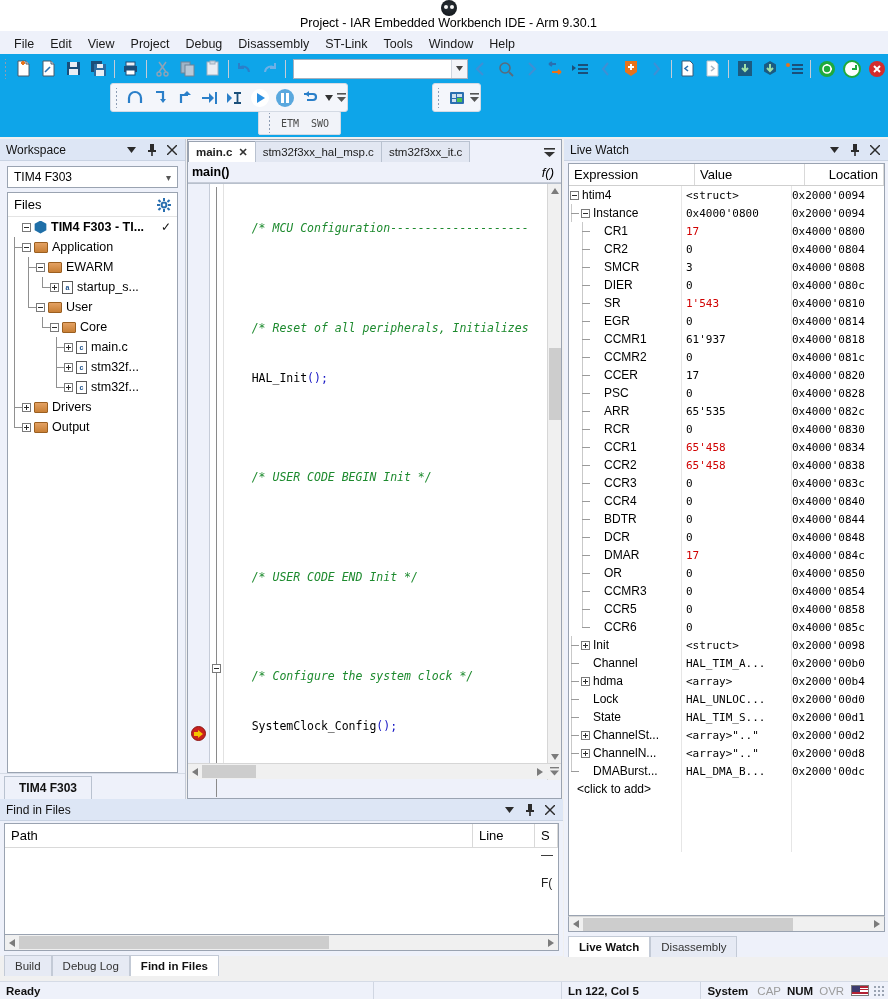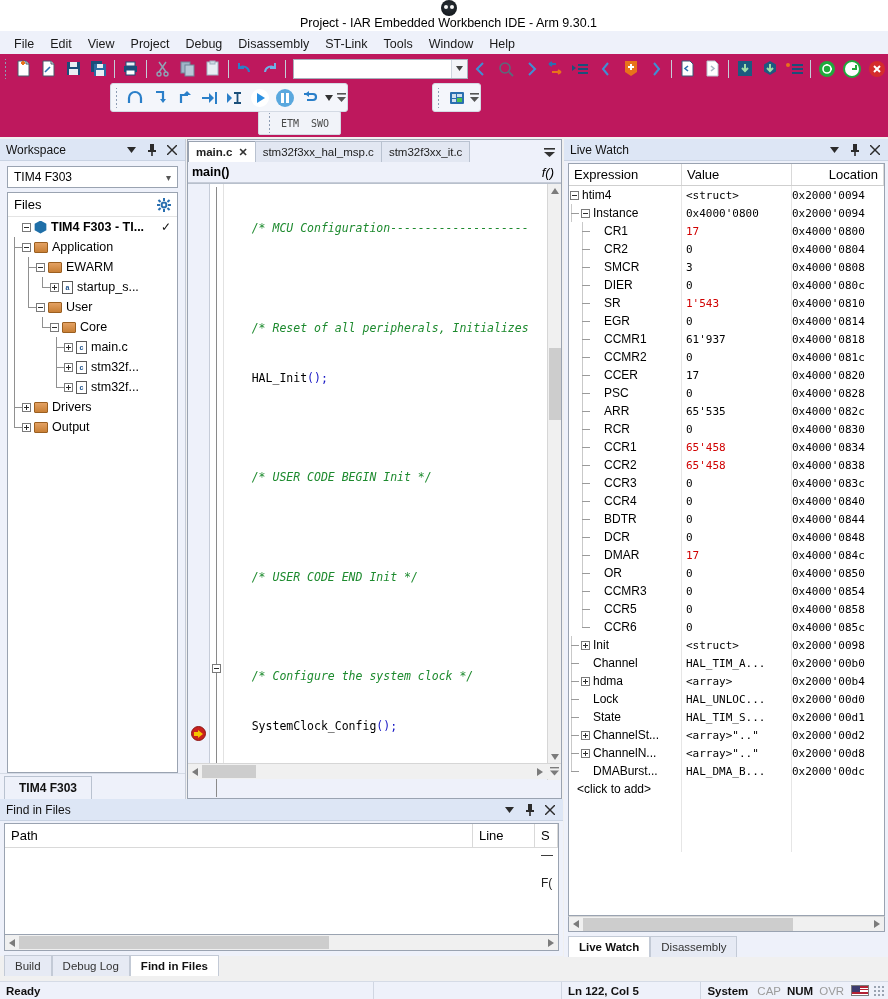--- a/index.html
+++ b/index.html
@@ -43,21 +43,21 @@
     position: absolute; left: 0; top: 31px; width: 888px; height: 23px;
     background: #eef1fa; display: flex; align-items: flex-end; padding-left: 6px;
   }
   .menu-item {
     padding: 3px 8px; font-size: 12.5px; color: #1a1a1a; white-space: nowrap;
   }
 
   
   .toolbar-area {
     position: absolute; left: 0; top: 54px; width: 888px; height: 83px;
-    background: #be185d;
+    background: #0ea5e9;
   }
   .tb-row1 {
     position: absolute; left: 0; top: 0; width: 888px; height: 29px;
     display: flex; align-items: center;
   }
   .tb-grip {
     width: 7px; height: 20px; margin: 0 2px;
     background-image: radial-gradient(circle, #8d9cb3 1px, transparent 1px);
     background-size: 3px 4px; background-position: 2px 2px; background-repeat: repeat-y;
     flex: none;
@@ -934,21 +934,21 @@
           <svg width="10" height="10">
               <line x1="0" y1="0" x2="10" y2="10" stroke="#2b2b2b" stroke-width="1.4"></line>
               <line x1="10" y1="0" x2="0" y2="10" stroke="#2b2b2b" stroke-width="1.4"></line>
             </svg>
         </span>
       </span>
     </div>
 
     <div class="lw-grid">
       <div class="lw-head">
-        <div class="hcell" style="width:113px;">Expression</div>
+        <div class="hcell" style="width:126px;">Expression</div>
         <div class="hcell" style="width:110px;">Value</div>
         <div class="hcell" style="flex:1;justify-content:flex-end;">Location</div>
       </div>
       <div id="lw-rows">
           <div class="lw-row">
             <div class="c-expr">
               <span class="expbox"></span>
               <span>htim4</span>
             </div>
             <div class="c-val">&lt;struct&gt;</div>

